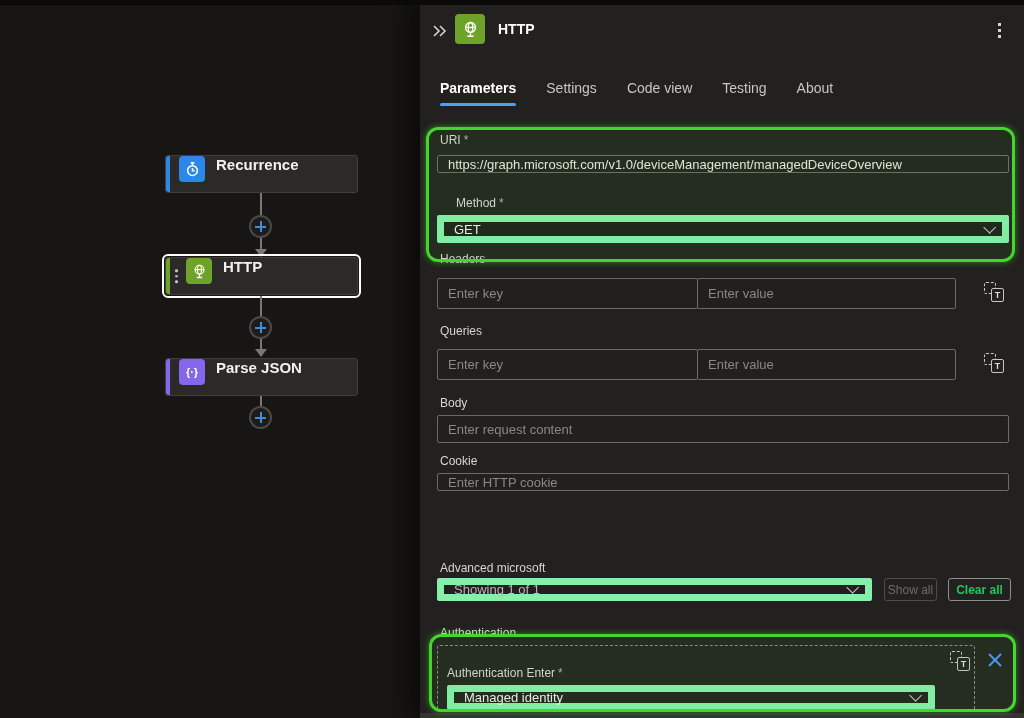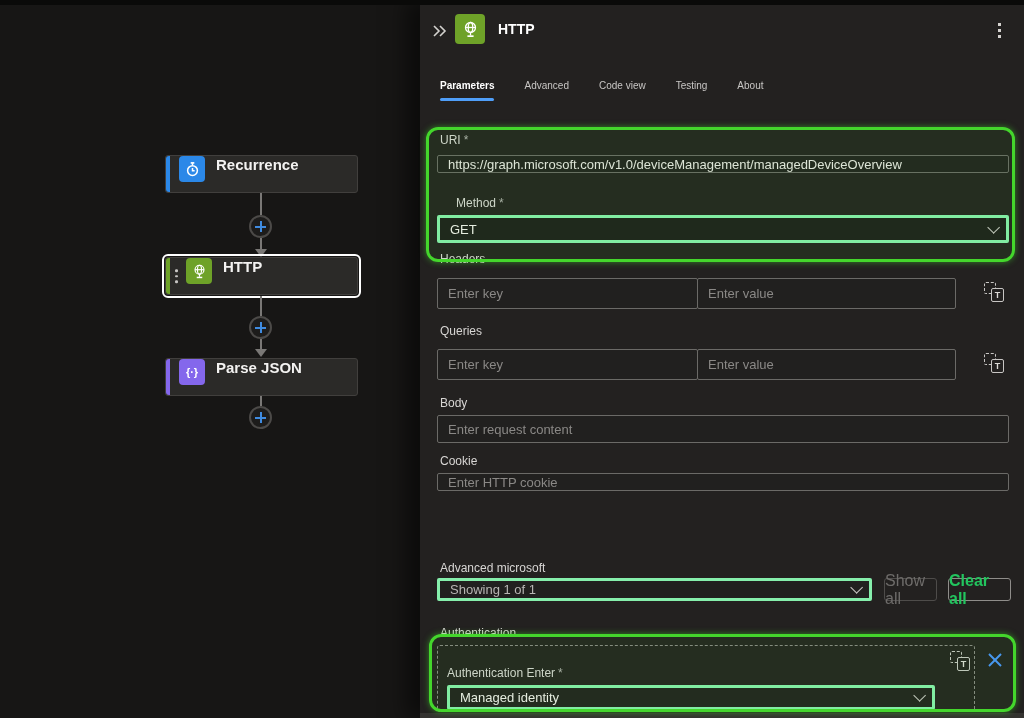--- a/index.html
+++ b/index.html
@@ -43,44 +43,44 @@
   .panel-header{position:absolute;left:0;top:14px;width:100%;height:34px;}
   .collapse-icon{position:absolute;left:9px;top:7px;width:20px;height:20px;cursor:pointer;}
   .panel-op-icon{position:absolute;left:35px;top:0;width:30px;height:30px;border-radius:4px;
                  background:var(--http-green);display:flex;align-items:center;justify-content:center;}
   .panel-title{position:absolute;left:78px;top:7px;color:#ffffff;font-size:14px;font-weight:600;}
   .kebab{position:absolute;right:16px;top:5px;width:18px;height:22px;display:flex;flex-direction:column;
          align-items:center;justify-content:center;gap:3px;cursor:pointer;}
   .kebab i{width:3px;height:3px;background:#d4d2cf;display:block;}
 
   .tabs{position:absolute;left:20px;top:80px;display:flex;gap:30px;}
-  .tab{font-size:10px;color:#c8c6c4;cursor:pointer;padding-bottom:0;}
+  .tab{font-size:14px;color:#c8c6c4;cursor:pointer;padding-bottom:0;}
   .tab::after{content:"";display:block;height:3px;border-radius:2px;background:transparent;margin-top:7px;}
   .tab.active{color:#ffffff;font-weight:700;}
   .tab.active::after{background:var(--tab-underline-blue);}
 
   .field-label{position:absolute;color:#d8d6d4;font-size:12px;}
   .req{color:#b0aeac;margin-left:3px;}
   .tin{position:absolute;background:#21201f;border:1px solid #6b6a67;border-radius:2px;
        color:#e8e6e3;font-size:13px;padding:0 10px;font-family:"Liberation Sans",sans-serif;outline:none;}
   .tin::placeholder{color:#8a8886;}
-  .dropdown{position:absolute;background:#1d1c1b;border:3px solid #86efac;border-radius:2px;
+  .dropdown{position:absolute;background:#1d1c1b;border:7px solid #86efac;border-radius:2px;
             display:flex;align-items:center;padding:0 10px;cursor:pointer;justify-content:center;}
   .dropdown .dval{font-size:13px;color:#f1efed;flex:1;}
   .dropdown .dval.dim{color:#b8b6b4;}
   .chev{width:9px;height:9px;border-right:1.6px solid #c8c6c4;border-bottom:1.6px solid #c8c6c4;
         transform:rotate(45deg) translateY(-3px);flex:0 0 auto;}
 
   .ticon{position:absolute;width:20px;height:20px;cursor:pointer;}
   .ticon .dash{position:absolute;left:0;top:0;width:12px;height:12px;border:1.4px dashed #c8c6c4;border-radius:2px;}
   .ticon .solid{position:absolute;right:0;bottom:0;width:13px;height:14px;border:1.4px solid #c8c6c4;
                 border-radius:2px;background:#232120;color:#dcdad7;font-size:9px;font-weight:700;
                 display:flex;align-items:center;justify-content:center;}
 
-  .btn{position:absolute;border-radius:3px;font-size:16px;display:flex;align-items:center;
+  .btn{position:absolute;border-radius:3px;font-size:12px;display:flex;align-items:center;
        justify-content:center;cursor:pointer;background:transparent;}
   .btn.disabled{border:1px solid #4e4c4a;color:#6e6c6a;cursor:default;}
   .btn.normal{border:1px solid #8f8d8a;color:#22c55e;font-weight:600;}
 
   .dashed-box{position:absolute;border:1px dashed #8a8886;border-radius:3px;}
   .close-x{position:absolute;width:18px;height:18px;cursor:pointer;}
 
   .annotation-box{position:absolute;border:3px solid var(--annotation-green);border-radius:12px;
                   background:rgba(68,214,44,.07);box-shadow:0 0 6px rgba(68,214,44,.55);
                   pointer-events:none;z-index:50;}
@@ -167,21 +167,21 @@
       <span class="panel-title">HTTP</span>
       <span class="kebab">
           <i></i>
           <i></i>
           <i></i>
         </span>
     </div>
 
     <div class="tabs">
       <span class="tab active">Parameters</span>
-      <span class="tab">Advanced</span>
+      <span class="tab">Settings</span>
       <span class="tab">Code view</span>
       <span class="tab">Testing</span>
       <span class="tab">About</span>
     </div>
 
     <div class="field-label" style="left:20px;top:133px;"><span>URI</span><span class="req">*</span></div>
     <input class="tin" style="left: 17px; top: 155px; width: 572px; height: 18px;" value="https://graph.microsoft.com/v1.0/deviceManagement/managedDeviceOverview">
 
     <div class="field-label" style="left:20px;top:196px;margin-left:16px;"><span>Method</span><span class="req">*</span></div>
     <div class="dropdown" style="left:17px;top:215px;width:572px;height:28px;">

